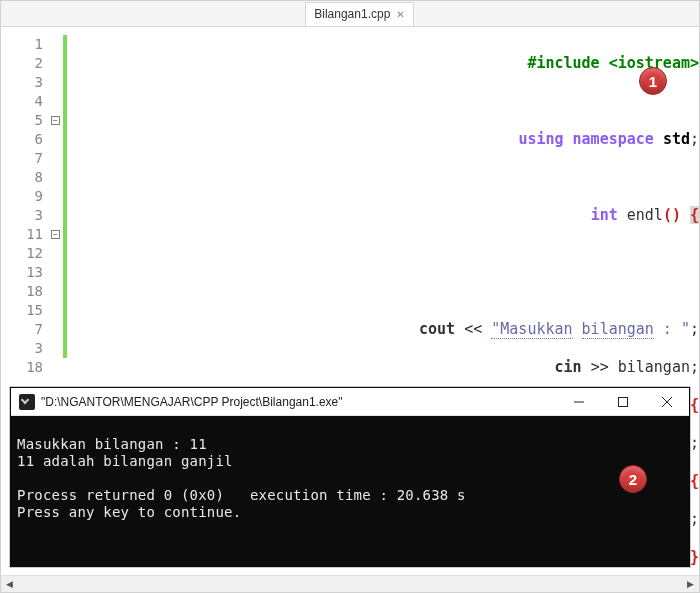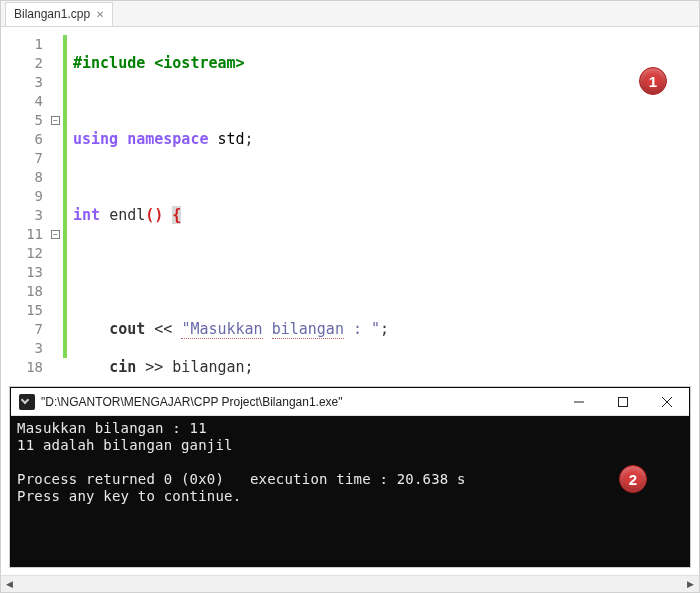--- a/index.html
+++ b/index.html
@@ -1,34 +1,34 @@
 <!DOCTYPE html>
 <html><head>
 <meta charset="utf-8">
 <style>
   * { box-sizing: border-box; margin: 0; padding: 0; }
   body { font-family: "Segoe UI", Arial, sans-serif; background: #f9f9f9; width: 700px; height: 593px; overflow: hidden; }
   .container { width: 700px; height: 593px; border: 1px solid #d0d0d0; background: #fff; position: relative; }
 
   
-  .tab-bar { height: 26px; background: #f5f5f5; border-bottom: 1px solid #d8d8d8; display: flex; align-items: center; padding-left: 4px; }
+  .tab-bar { height: 26px; background: #f5f5f5; border-bottom: 1px solid #d8d8d8; display: flex; align-items: center; padding-left: 19px; justify-content: center; }
   .tab { height: 24px; display: flex; align-items: center; padding: 0 8px; background: #fff; border: 1px solid #d8d8d8; border-bottom: none; font-size: 12px; color: #333; gap: 6px; }
   .tab-close { font-size: 10px; color: #888; cursor: pointer; }
 
   
   .editor { display: flex; height: 354px; background: #fff; font-family: Consolas, monospace; font-size: 15px; line-height: 19px; position: relative; }
   .gutter { width: 48px; text-align: right; color: #888; padding: 8px 6px 0 0; user-select: none; font-size: 14px; }
   .gutter div { height: 19px; }
   .fold-col { width: 14px; padding-top: 8px; position: relative; }
   .fold-col div { height: 19px; position: relative; }
   .fold-box { position: absolute; left: 2px; top: 5px; width: 9px; height: 9px; border: 1px solid #808080; background: #fff; font-size: 8px; line-height: 7px; text-align: center; color: #666; }
   .change-col { width: 4px; padding-top: 8px; }
   .change-col div { height: 19px; background: #7ed957; }
   .code { padding: 8px 0 0 6px; flex: 1; white-space: pre; color: #333; position: relative; }
-  .code div { height: 19px; }
+  .code div { height: 19px; text-align: right; }
 
   
   .pp { color: #008000; font-weight: bold; }
   .kw { color: #8b5cf6; font-weight: bold; }
   .br { color: #d02020; font-weight: bold; }
   .brh { background: #d8d8d8; color: #d02020; font-weight: bold; }
   .str { color: #6a6aaa; }
   .strsp { color: #6a6aaa; border-bottom: 1px dotted #c06060; }
   .num { color: #b85c00; }
   .op { color: #333; }
@@ -40,21 +40,21 @@
   .badge2 { top: 464px; right: 52px; z-index: 5;}
 
   
   .console { position: absolute; left: 9px; top: 386px; width: 680px; height: 180px; border: 1px solid #0a0a0a; background: #fff; box-shadow: 0 0 0 1px #ccc; }
   .titlebar { height: 28px; background: #fff; display: flex; align-items: center; border-bottom: 1px solid #e5e5e5; }
   .title-icon { width: 16px; height: 16px; margin: 0 6px 0 8px; background: #222; border-radius: 2px; position: relative; }
   .title-icon::after { content: ""; position: absolute; left: 3px; top: 3px; width: 4px; height: 4px; border-left: 2px solid #ccc; border-bottom: 2px solid #ccc; transform: rotate(-45deg); }
   .title-text { flex: 1; font-size: 12px; color: #222; white-space: nowrap; overflow: hidden; text-overflow: ellipsis; }
   .win-btn { width: 44px; height: 28px; display: flex; align-items: center; justify-content: center; font-size: 12px; color: #222; }
   .win-btn svg { width: 10px; height: 10px; }
-  .con-body { background: #0c0c0c; color: #e8e8e8; font-family: Consolas, monospace; font-size: 14px; line-height: 17px; padding: 4px 6px; height: 151px; white-space: pre; overflow: hidden; letter-spacing: 0.2px; }
+  .con-body { background: #0c0c0c; color: #e8e8e8; font-family: Consolas, monospace; font-size: 14px; line-height: 17px; padding: 20px 6px; height: 151px; white-space: pre; overflow: hidden; letter-spacing: 0.2px; }
 
   
   .hscroll { position: absolute; left: 0; right: 0; bottom: 0; height: 17px; background: #f0f0f0; border-top: 1px solid #e0e0e0; display: flex; align-items: center; }
   .hscroll .arrow { width: 17px; height: 17px; display: flex; align-items: center; justify-content: center; color: #555; font-size: 9px;}
   .hscroll .track { flex: 1; }
 </style>
 </head>
 <body>
 <div class="container">
 
@@ -126,21 +126,21 @@
         <div></div>
         <div></div>
         <div></div>
         <div></div>
         <div></div>
         <div style="background:none"></div>
     </div>
     <div class="code">
 <div><span class="pp">#include</span> <span class="pp">&lt;iostream&gt;</span></div>
 <div> </div>
-<div><span class="kw">using</span> <span class="kw">namespace</span> <span class="id" style="font-weight:normal;color:#000">std</span><span class="op">;</span></div>
+<div><span class="kw">using</span> <span class="kw">namespace</span> <span class="id" style="font-weight:bold;color:#000">std</span><span class="op">;</span></div>
 <div> </div>
 <div><span class="kw">int</span> <span class="id">endl</span><span class="br">()</span> <span class="brh">{</span></div>
 <div> </div>
 <div> </div>
 <div>    <span class="id" style="font-weight:bold">cout</span> <span class="op">&lt;&lt;</span> <span class="strsp">"Masukkan</span><span class="str"> </span><span class="strsp">bilangan</span><span class="str"> : "</span><span class="op">;</span></div>
 <div>    <span class="id" style="font-weight:bold">cin</span> <span class="op">&gt;&gt;</span> <span class="id">bilangan</span><span class="op">;</span></div>
 <div>    <span class="kw">if</span> <span class="br">(</span><span class="id">bilangan</span> <span class="op">% 2 ==</span> <span class="num">0</span><span class="br">)</span> <span class="br">{</span></div>
 <div>        <span class="id" style="font-weight:bold">cout</span> <span class="op">&lt;&lt;</span> <span class="id">bilangan</span> <span class="op">&lt;&lt;</span> <span class="str">" </span><span class="strsp">adalah</span><span class="str"> </span><span class="strsp">bilangan</span><span class="str"> </span><span class="strsp">genap</span><span class="str">"</span> <span class="op">&lt;&lt;</span> <span class="id" style="font-weight:bold">endl</span><span class="op">;</span></div>
 <div>    <span class="br">}</span> <span class="kw">else</span> <span class="br">{</span></div>
 <div>        <span class="id" style="font-weight:bold">cout</span> <span class="op">&lt;&lt;</span> <span class="id">bilangan</span> <span class="op">&lt;&lt;</span> <span class="str">" </span><span class="strsp">adalah</span><span class="str"> </span><span class="strsp">bilangan</span><span class="str"> </span><span class="strsp">ganjil</span><span class="str">"</span> <span class="op">&lt;&lt;</span> <span class="id" style="font-weight:bold">endl</span><span class="op">;</span></div>

